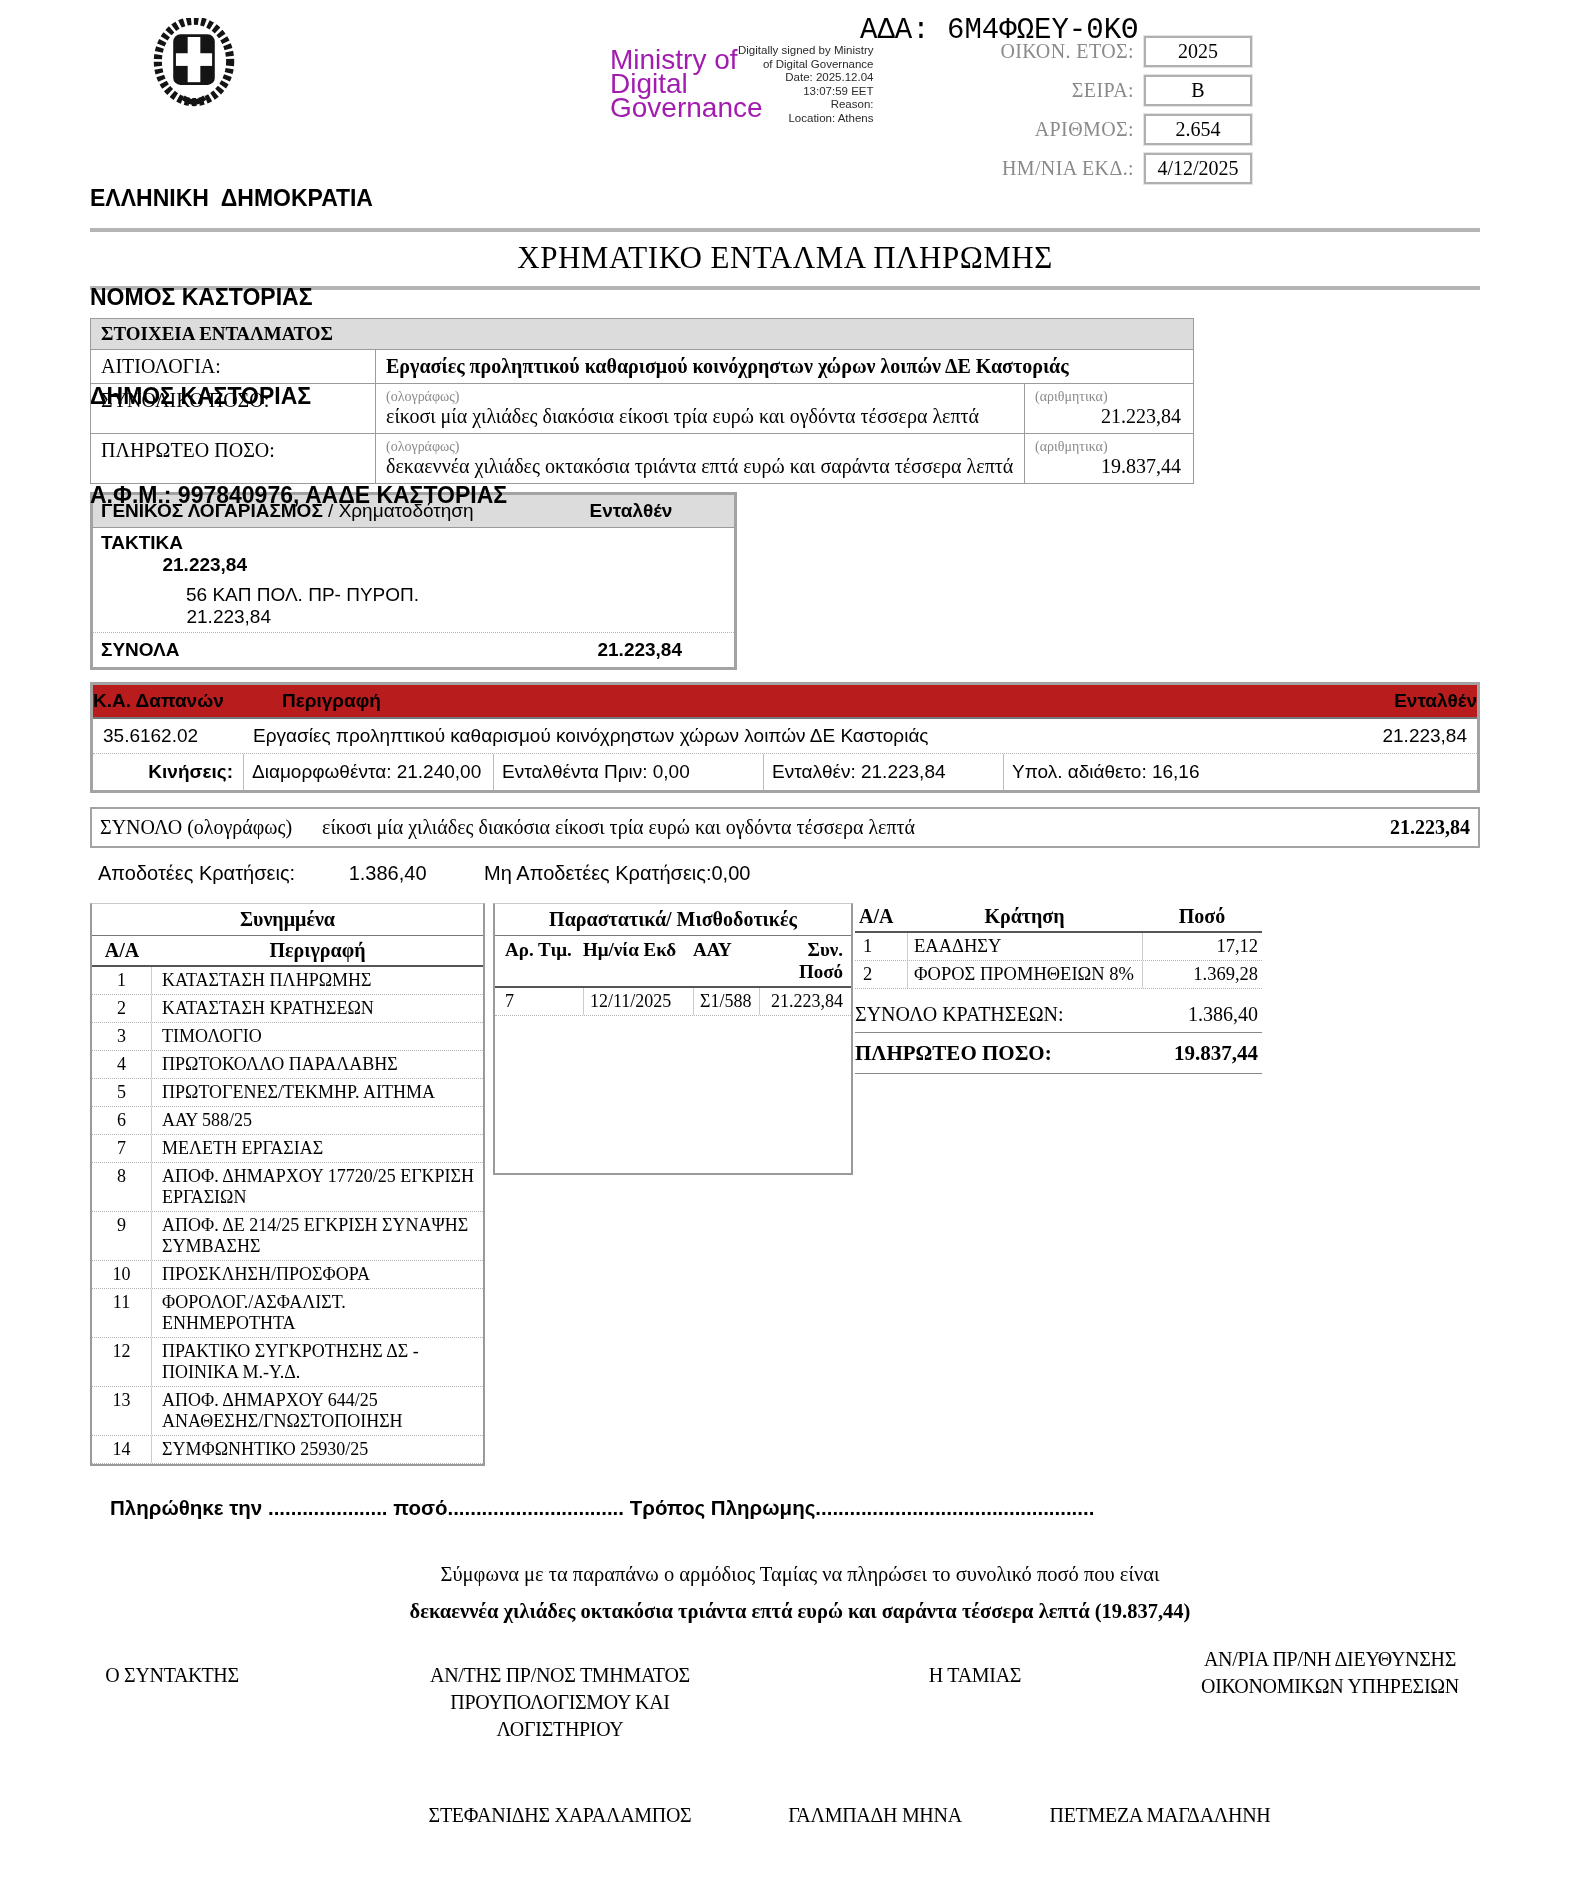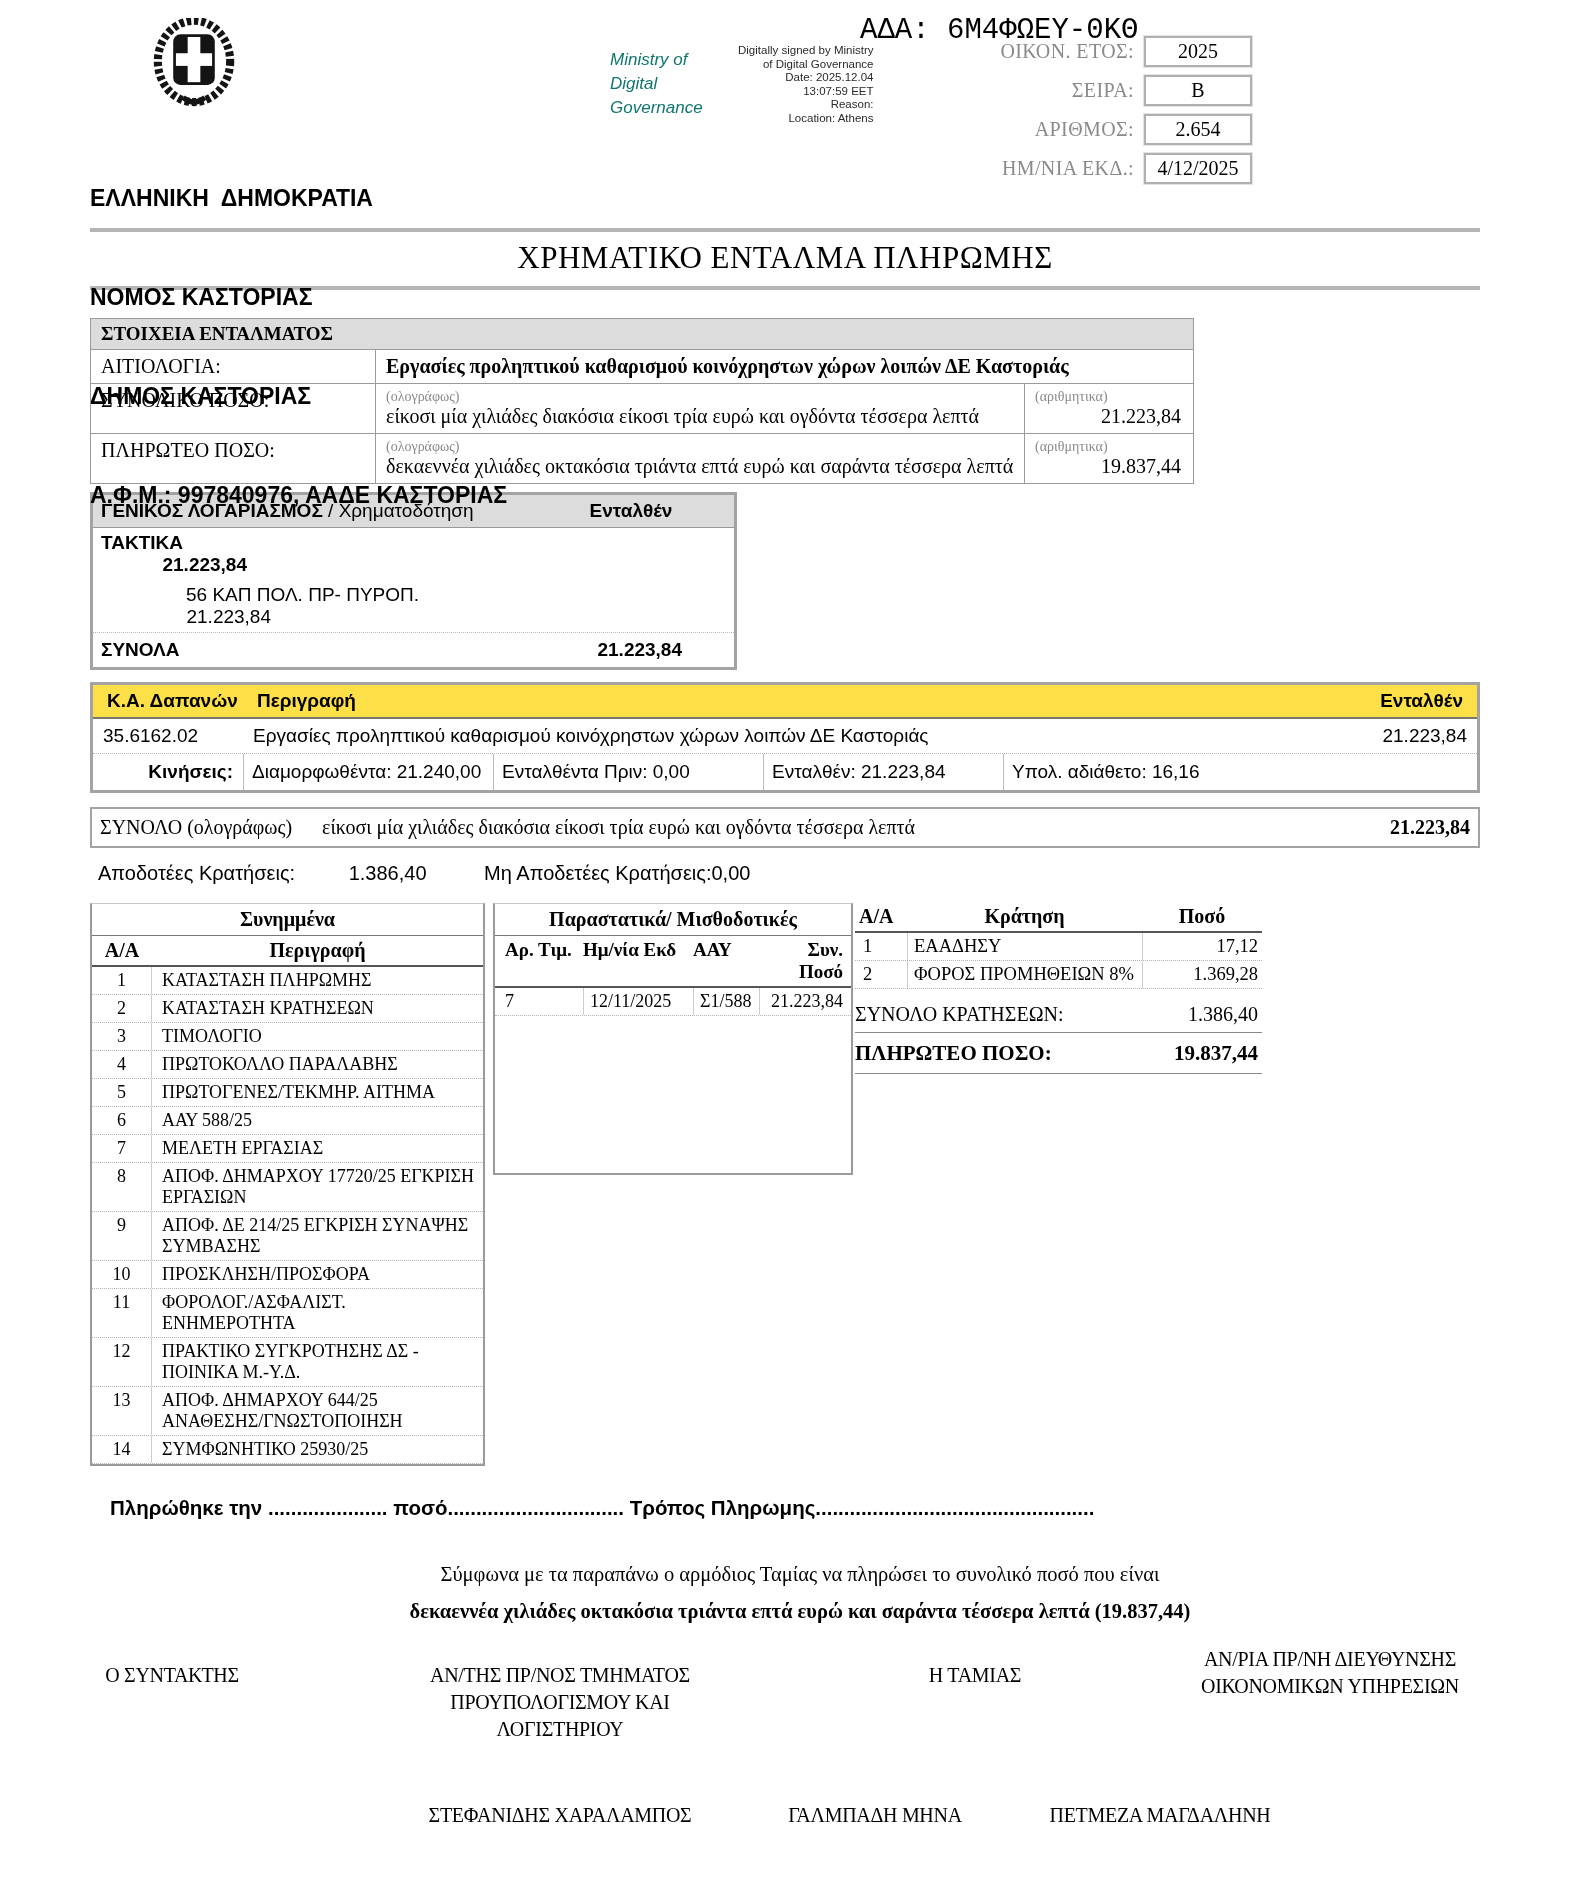--- a/index.html
+++ b/index.html
@@ -11,21 +11,21 @@
     padding:18px 90px 30px 90px;
     font-family:"Liberation Serif", serif;
     color:#000;
   }
 
   
   .top-row { position:relative; height:200px; }
   .org-block { position:absolute; left:0; top:0; }
   .emblem { width:92px; height:94px; margin-left:58px; }
   .org-lines { font-family:"Liberation Sans",sans-serif; font-weight:bold; font-size:23px; line-height:33px; margin-top:4px; white-space:pre; }
-  .ministry { position:absolute; left:520px; top:30px; font-family:"Liberation Sans",sans-serif; font-size:17px; line-height:24px; color:#0f766e;font-style:italic; }
+  .ministry { position:absolute; left:520px; top:30px; font-family:"Liberation Sans",sans-serif; font-size:28px; line-height:24px; color:#a21caf; }
   .sigblock { position:absolute; left:648px; top:26px; font-family:"Liberation Sans",sans-serif; font-size:11.5px; line-height:13.5px; color:#2a2a2a;text-align:right; }
   .ada { position:absolute; left:770px; top:-4px; font-family:Liberation Mono, monospace; font-size:29px; white-space:nowrap; }
   .fields { position:absolute; left:862px; top:18px; display:flex; flex-direction:column; gap:8px; }
   .field-row { display:flex; align-items:center; }
   .field-label { width:182px; text-align:right; color:#8a8a8a; font-size:20px; letter-spacing:.4px; }
   .field-box { width:108px; margin-left:10px; border:2px solid #b0b0b0; box-shadow:0 0 0 1px #e3e3e3; text-align:center; font-size:20px; padding:2px; background:#fff; }
 
   
   .title-band { margin-top:10px; border-top:4px solid #b5b5b5; border-bottom:4px solid #b5b5b5; padding:8px 0 10px; text-align:center; font-size:31px; letter-spacing:.5px; }
 
@@ -50,21 +50,21 @@
   .g-row.bold { font-weight:bold; }
   .g-lbl { flex:1; }
   .g-lbl.indent { padding-left:85px; }
   .g-amt { width:190px; text-align:right; padding-right:44px; }
   .g-amt.sub { padding-right:20px; }
   .g-sub { border-bottom:1px dotted #b5b5b5; }
   .g-total { display:flex; padding:6px 8px; font-weight:bold; }
 
   
   .kada { width:1390px; margin-top:12px; border:3px solid #a3a3a3; font-family:"Liberation Sans",sans-serif; font-size:19px; }
-  .k-head { display:flex; background:#fde047; border-bottom:2px solid #777; font-weight:bold; padding:5px 14px; }
+  .k-head { display:flex; background:#b91c1c; border-bottom:2px solid #777; font-weight:bold; padding:5px 0;gap:39px; }
   .k-code { width:150px; }
   .k-desc { flex:1; }
   .k-amt { width:240px; text-align:right; }
   .k-row { display:flex; padding:6px 10px; border-bottom:1px dotted #b5b5b5; }
   .k-move { display:flex; align-items:stretch; }
   .k-move-lbl { width:150px; text-align:right; font-weight:bold; padding:7px 10px 7px 0; }
   .k-cell { padding:7px 8px; border-left:1px solid #bbb; }
   .k-c1 { width:250px; } .k-c2 { width:270px; } .k-c3 { width:240px; } .k-c4 { flex:1; }
 
   

